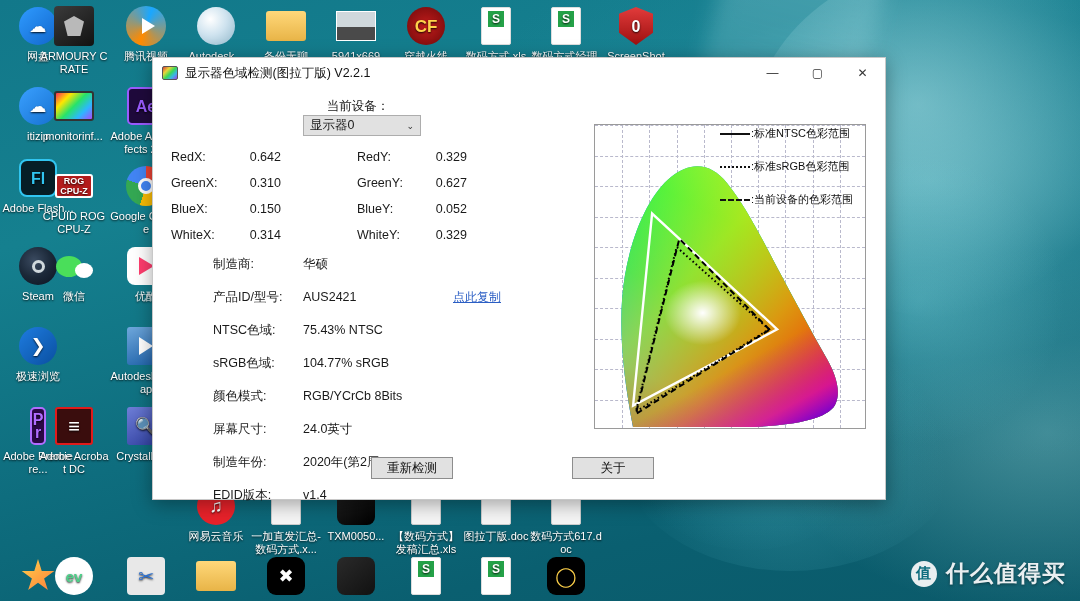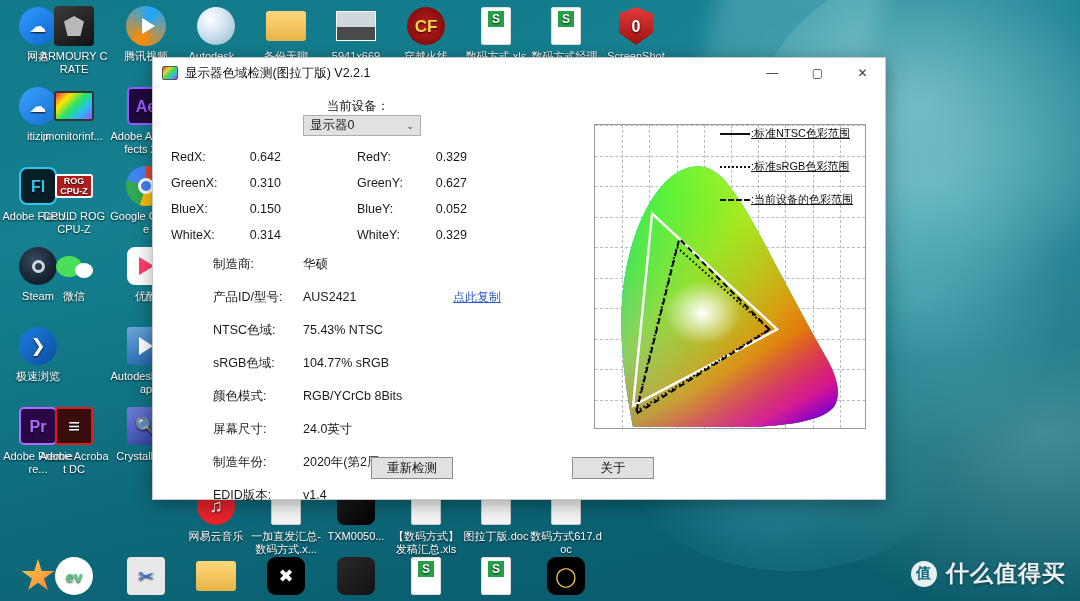--- a/index.html
+++ b/index.html
@@ -104,21 +104,21 @@
   #plot {
     position: absolute; left: 46px; top: 6px; width: 272px; height: 305px;
     border: 1px solid #9a9a9a; background: #fff; overflow: hidden;
   }
   #grid { position: absolute; inset: 0; }
   #grid .gv, #grid .gh { position: absolute; background: transparent; }
   #grid .gv { top: 0; bottom: 0; width: 0; border-left: 1px dashed #b9b9cc; }
   #grid .gh { left: 0; right: 0; height: 0; border-top: 1px dashed #b9b9cc; }
   .ytickmark { position: absolute; left: -4px; width: 4px; height: 0; border-top: 1px solid #888; }
   .xtickmark { position: absolute; top: -4px; height: 4px; width: 0; border-left: 1px solid #888; }
-  #legend { position: absolute; right: 6px; top: 8px; width: 152px; text-decoration: underline; }
+  #legend { position: absolute; right: 6px; top: 8px; width: 152px; }
   .lgrow { display: flex; align-items: center; font-size: 11px; color: #111;
            margin-bottom: 18px; white-space: nowrap; }
   .lgline { width: 30px; height: 0; margin-right: 1px; flex: 0 0 auto; }
   .lg-solid  { border-top: 2px solid #111; }
   .lg-dotted { border-top: 2px dotted #111; }
   .lg-dashed { border-top: 2px dashed #111; }
 
   
   #wm {
     position: absolute; right: 14px; bottom: 12px; display: flex; align-items: center;
@@ -221,21 +221,21 @@
           <div style="width:40px;height:30px;background:linear-gradient(135deg,#ff2d55,#ffe600 25%,#27e36a 50%,#2db7ff 75%,#a84cff);border:2px solid #333;border-radius:3px"></div>
         </div>
         <span class="lbl">monitorinf...</span>
       </div>
       <div class="dicon" style="left: 110px; top: 84px;">
         <div class="glyph">
           <div style="width:38px;height:38px;background:#1f0a3c;border:2px solid #9a5cff;border-radius:5px;color:#9a5cff;font-size:16px;font-weight:bold;display:flex;align-items:center;justify-content:center">Ae</div>
         </div>
         <span class="lbl">Adobe After Effects 2…</span>
       </div>
-      <div class="dicon" style="left: 2px; top: 164px; text-align: center;">
+      <div class="dicon" style="left: 2px; top: 156px; text-align: center;">
         <div class="glyph">
           <div style="width:38px;height:38px;background:#061e26;border:2px solid #31c5f0;border-radius:8px;color:#31c5f0;font-size:16px;font-weight:bold;display:flex;align-items:center;justify-content:center">Fl</div>
         </div>
         <span class="lbl">Adobe Flash...</span>
       </div>
       <div class="dicon" style="left: 38px; top: 164px;">
         <div class="glyph">
           <div style="width:38px;height:24px;background:#b41c1c;border:2px solid #fff;border-radius:3px;color:#fff;font-size:9px;line-height:10px;display:flex;flex-direction:column;align-items:center;justify-content:center;font-weight:bold">ROG<br>CPU-Z</div>
         </div>
         <span class="lbl">CPUID ROG CPU-Z</span>
@@ -282,21 +282,21 @@
       <div class="dicon" style="left: 110px; top: 324px;">
         <div class="glyph">
           <div style="width:38px;height:38px;background:linear-gradient(160deg,#6fa8dc,#1b5fa8);border-radius:3px;display:flex;align-items:center;justify-content:center">
             <div style="width:0;height:0;border-left:14px solid #fff;border-top:9px solid transparent;border-bottom:9px solid transparent"></div>
           </div>
         </div>
         <span class="lbl">Autodesk ReCap</span>
       </div>
       <div class="dicon" style="left: 2px; top: 404px;">
         <div class="glyph">
-          <div style="width:38px;height:38px;background:#2a0845;border:2px solid #b06cff;border-radius:5px;color:#b06cff;font-size:16px;font-weight:bold;display:flex;align-items:center;justify-content:center">Pr</div>
+          <div style="width:16px;height:38px;background:#2a0845;border:2px solid #b06cff;border-radius:5px;color:#b06cff;font-size:16px;font-weight:bold;display:flex;align-items:center;justify-content:center">Pr</div>
         </div>
         <span class="lbl">Adobe Premiere...</span>
       </div>
       <div class="dicon" style="left: 38px; top: 404px;">
         <div class="glyph">
           <div style="width:38px;height:38px;background:#3a0d0d;border:2px solid #e01b1b;border-radius:3px;color:#fff;font-size:20px;display:flex;align-items:center;justify-content:center">≡</div>
         </div>
         <span class="lbl">Adobe Acrobat DC</span>
       </div>
       <div class="dicon" style="left: 110px; top: 404px;">

